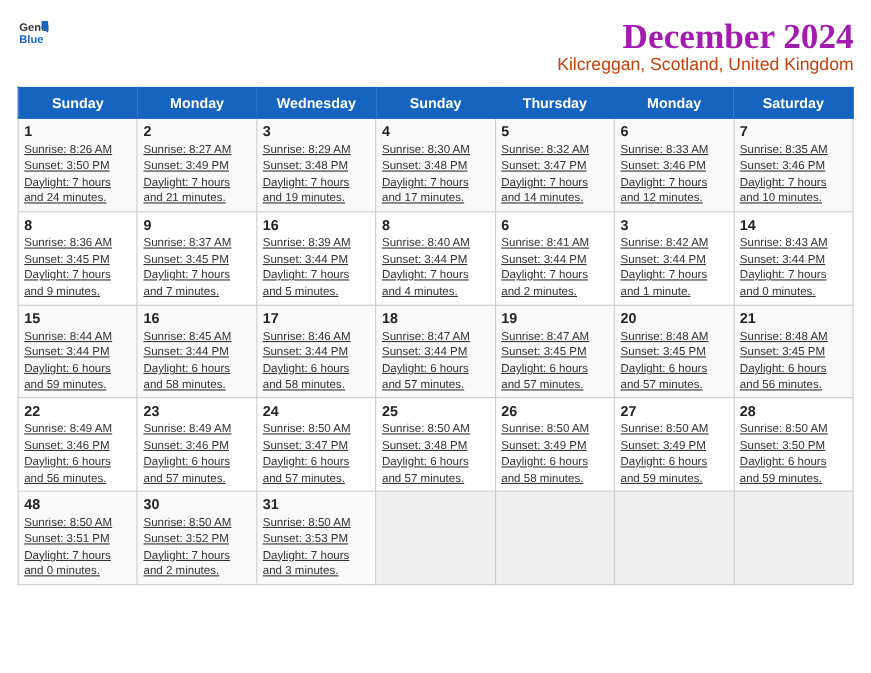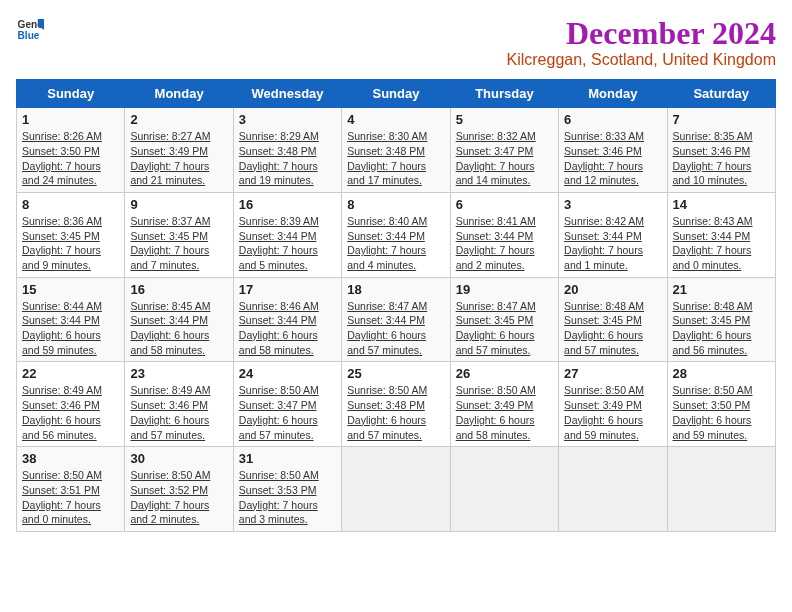--- a/index.html
+++ b/index.html
@@ -226,21 +226,21 @@
           <span class="day-num">27</span>
           <div class="day-info">Sunrise: 8:50 AM<br>Sunset: 3:49 PM<br>Daylight: 6 hours and 59 minutes.</div>
         </td>
         <td>
           <span class="day-num">28</span>
           <div class="day-info">Sunrise: 8:50 AM<br>Sunset: 3:50 PM<br>Daylight: 6 hours and 59 minutes.</div>
         </td>
       </tr>
       <tr>
         <td>
-          <span class="day-num">38</span>
+          <span class="day-num">48</span>
           <div class="day-info">Sunrise: 8:50 AM<br>Sunset: 3:51 PM<br>Daylight: 7 hours and 0 minutes.</div>
         </td>
         <td>
           <span class="day-num">30</span>
           <div class="day-info">Sunrise: 8:50 AM<br>Sunset: 3:52 PM<br>Daylight: 7 hours and 2 minutes.</div>
         </td>
         <td>
           <span class="day-num">31</span>
           <div class="day-info">Sunrise: 8:50 AM<br>Sunset: 3:53 PM<br>Daylight: 7 hours and 3 minutes.</div>
         </td>

